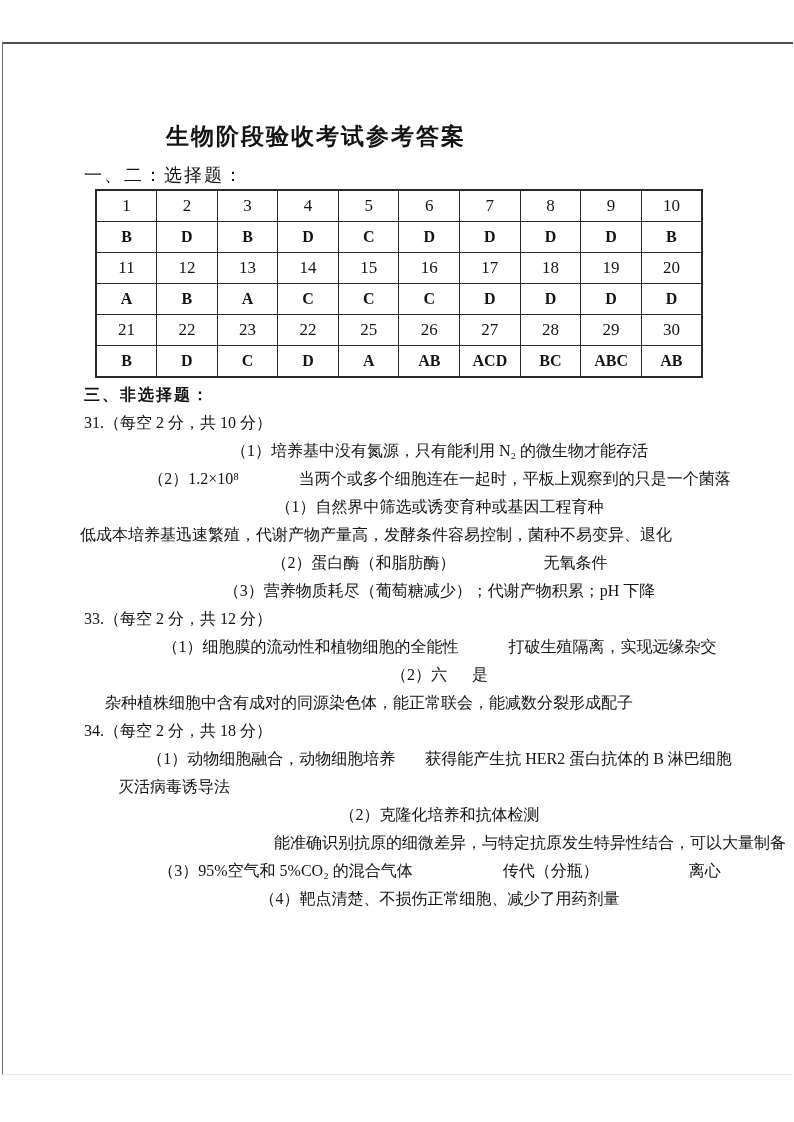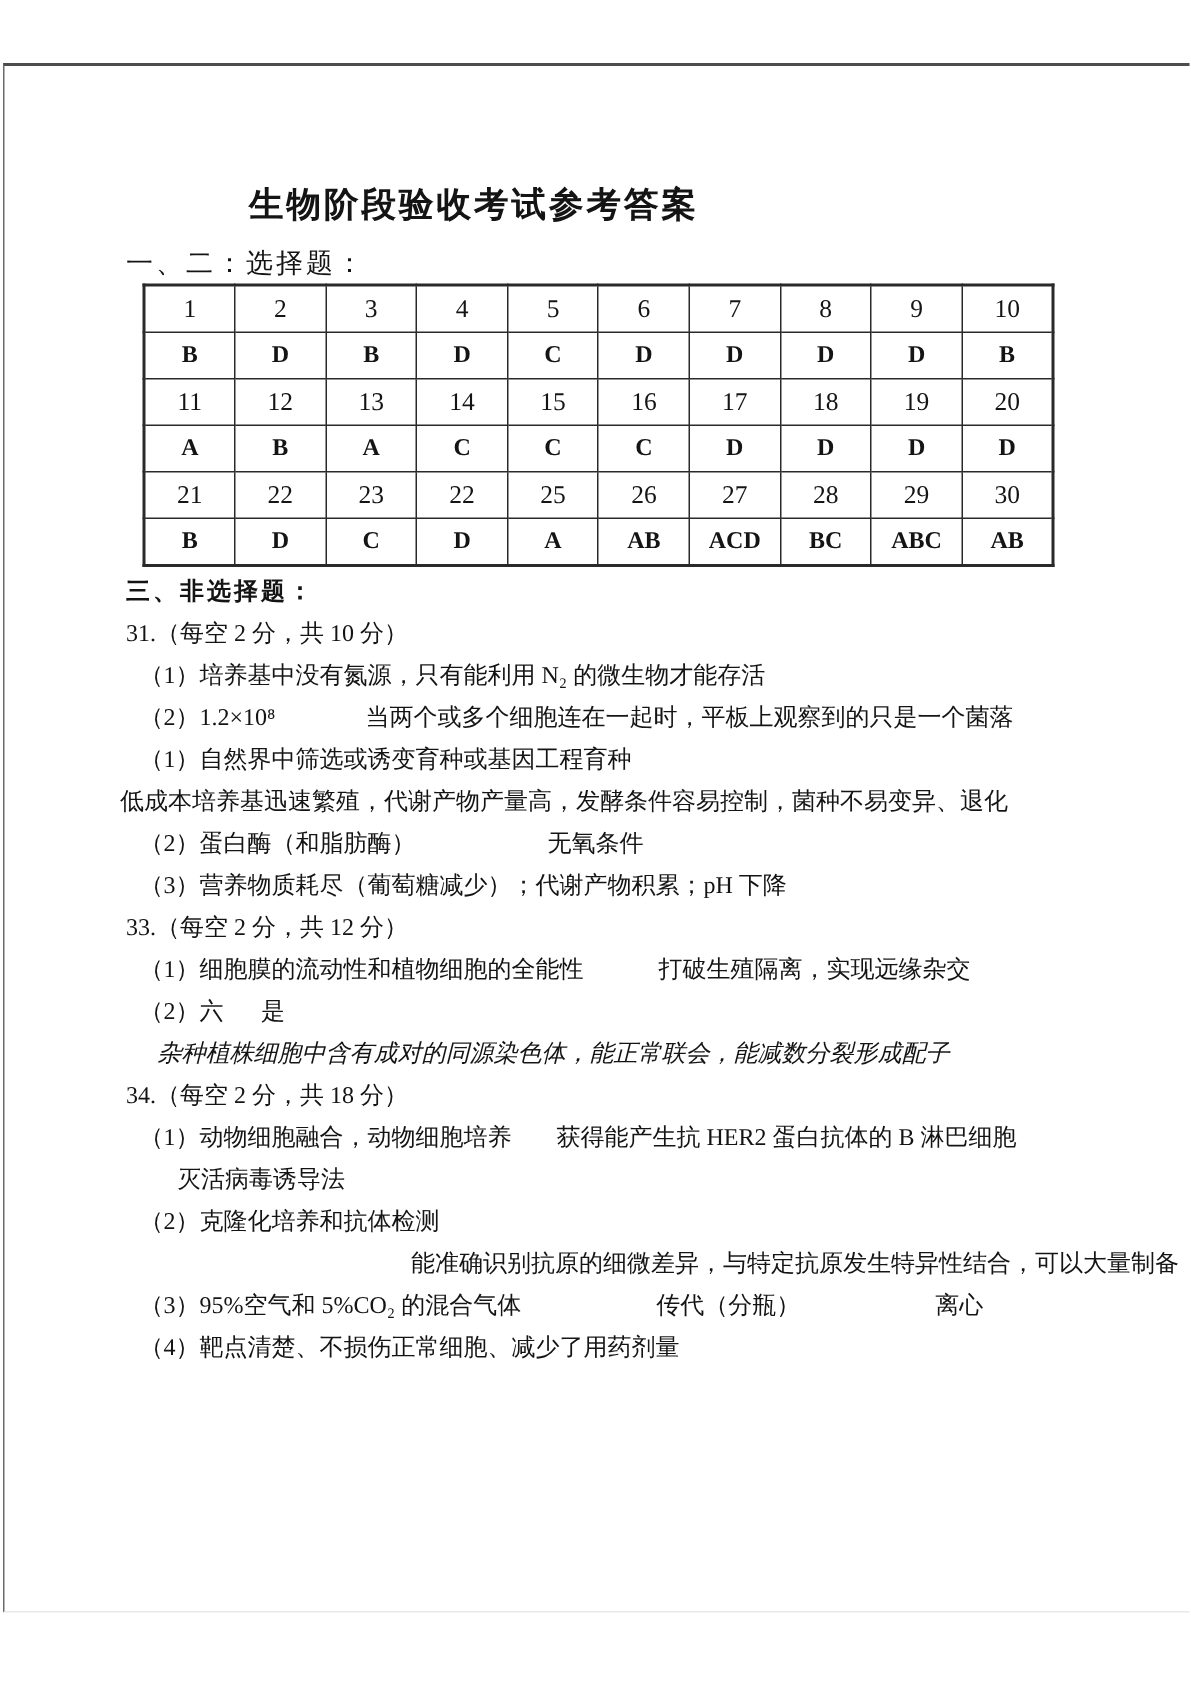--- a/index.html
+++ b/index.html
@@ -31,22 +31,22 @@
     height:30px; padding:0; font-size:17px;
   }
   tr.ans td { font-weight:bold; font-size:16px; }
   .textbody { position:absolute; top:381px; left:80px; width:706px; }
   .textbody p {
     margin:0; height:28px; line-height:28px; font-size:16px;
     white-space:nowrap;
   }
   p.bold { font-weight:bold; letter-spacing:2px; }
   .p4  { padding-left:4px;  }
-  .p13 { padding-left:13px; }
-  .p25 { padding-left:25px;font-style:italic; }
+  .p13 { padding-left:13px;text-align:center; }
+  .p25 { padding-left:25px; }
   .p38 { padding-left:38px; }
   .p45 { padding-left:45px;text-align:right; }
   .gap { display:inline-block; height:1px; }
   .g25 { width:25px; }
   .g30 { width:30px; }
   .g50 { width:50px; }
   .g60 { width:60px; }
   .g88 { width:88px; }
   .g90 { width:90px; }
 </style>

